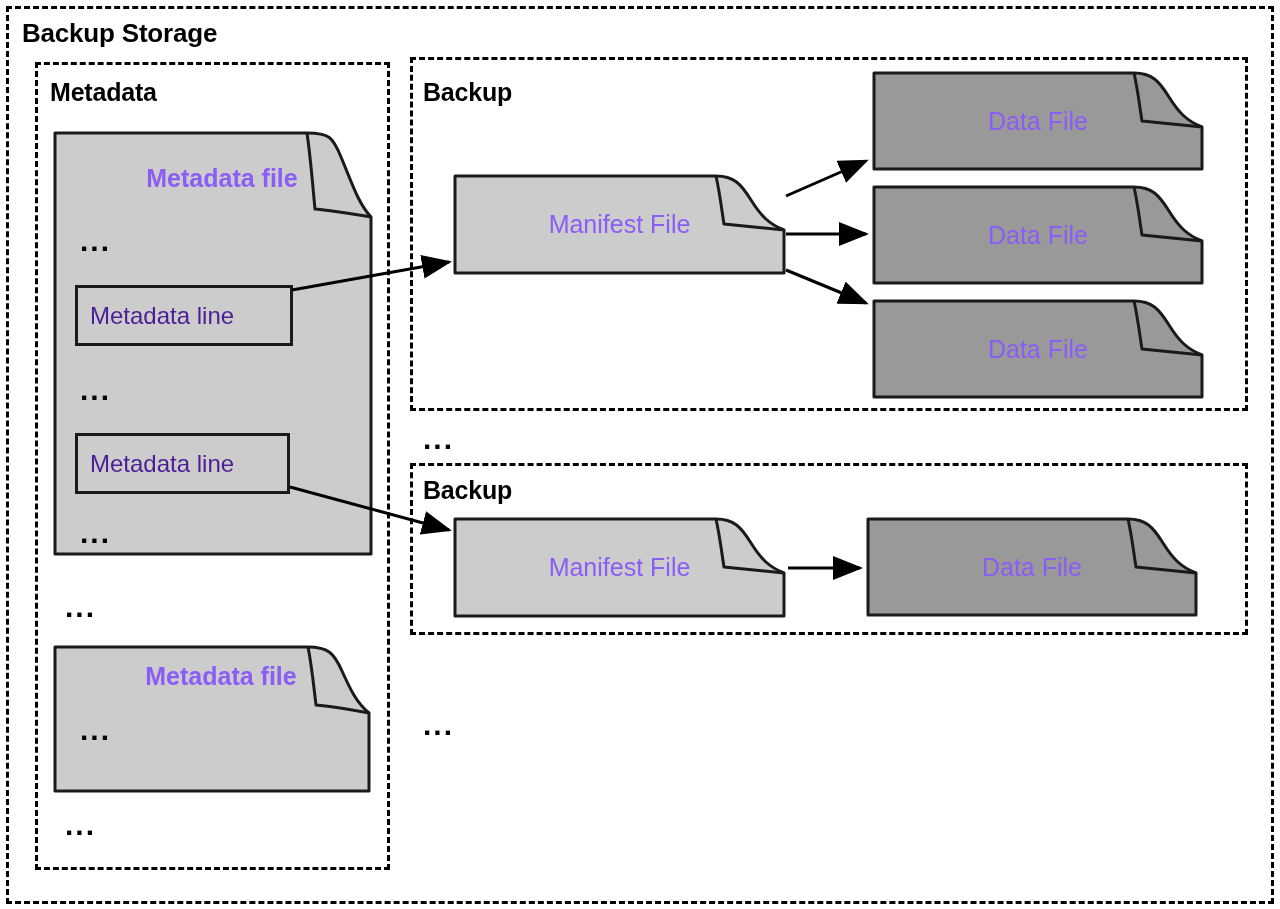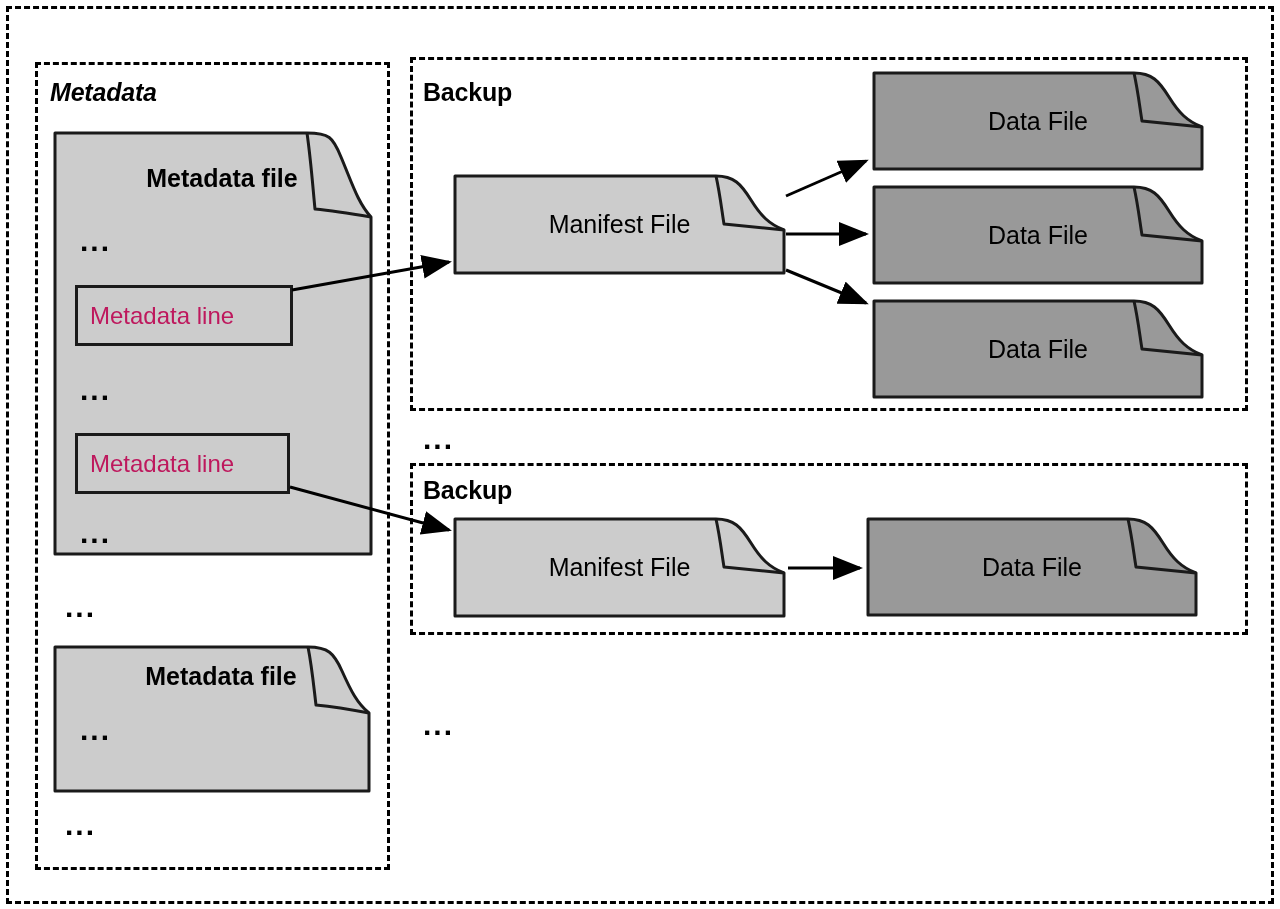--- a/index.html
+++ b/index.html
@@ -42,41 +42,41 @@
     display: block;
     width: 100%;
     height: 100%;
     overflow: visible;
   }
   .doc-label {
     position: absolute;
     left: 0;
     right: 0;
     text-align: center;
-    color: #000000;
+    color: #8b5cf6;
     white-space: nowrap;
     pointer-events: none;
   }
   .doc-label.left-bold {
     text-align: center;
     font-weight: bold;
   }
 
   
   .line-box {
     position: absolute;
     box-sizing: border-box;
     border: 3px solid #1a1a1a;
     background: #cccccc;
     display: flex;
     align-items: center;
     padding-left: 12px;
   }
   .line-box span {
-    color: #be185d;
+    color: #4c1d95;
     white-space: nowrap;
   }
 
   
   .ellipsis {
     position: absolute;
     font-weight: bold;
     color: #000000;
     letter-spacing: 2px;
     line-height: 1;
@@ -92,23 +92,24 @@
     height: 909px;
     pointer-events: none;
   }
 </style>
 </head>
 <body>
 
 <div id="canvas">
 
   <div class="dashed-box" style="left:6px; top:6px; width:1268px; height:898px;"></div>
+  <div class="box-title" style="left:22px; top:18px; font-size:26px;">Backup Storage</div>
 
   <div class="dashed-box" style="left:35px; top:62px; width:355px; height:808px;"></div>
-  <div class="box-title" style="left:50px; top:78px; font-size:25px;font-style:italic;">Metadata</div>
+  <div class="box-title" style="left:50px; top:78px; font-size:25px;">Metadata</div>
 
   <div class="doc" style="left:53px; top:131px; width:320px; height:425px;">
     <svg viewBox="0 0 320 425" preserveAspectRatio="none" aria-hidden="true">
       <path d="M 2,2 L 254,2 C 276,2 280,6 288,26 C 299,52 305,72 318,86 L 318,423 L 2,423 Z" fill="#cccccc" stroke="#1a1a1a" stroke-width="3" stroke-linejoin="round"></path>
       <path d="M 254,2 C 258,30 260,58 262,78 C 282,80 300,83 318,86" fill="none" stroke="#1a1a1a" stroke-width="3" stroke-linejoin="round"></path>
     </svg>
     <div class="doc-label left-bold" style="top:33px; left:18px; font-size:25px;">Metadata file</div>
   </div>
 
   <div class="ellipsis" style="left:80px; top:226px; font-size:30px;">...</div>

